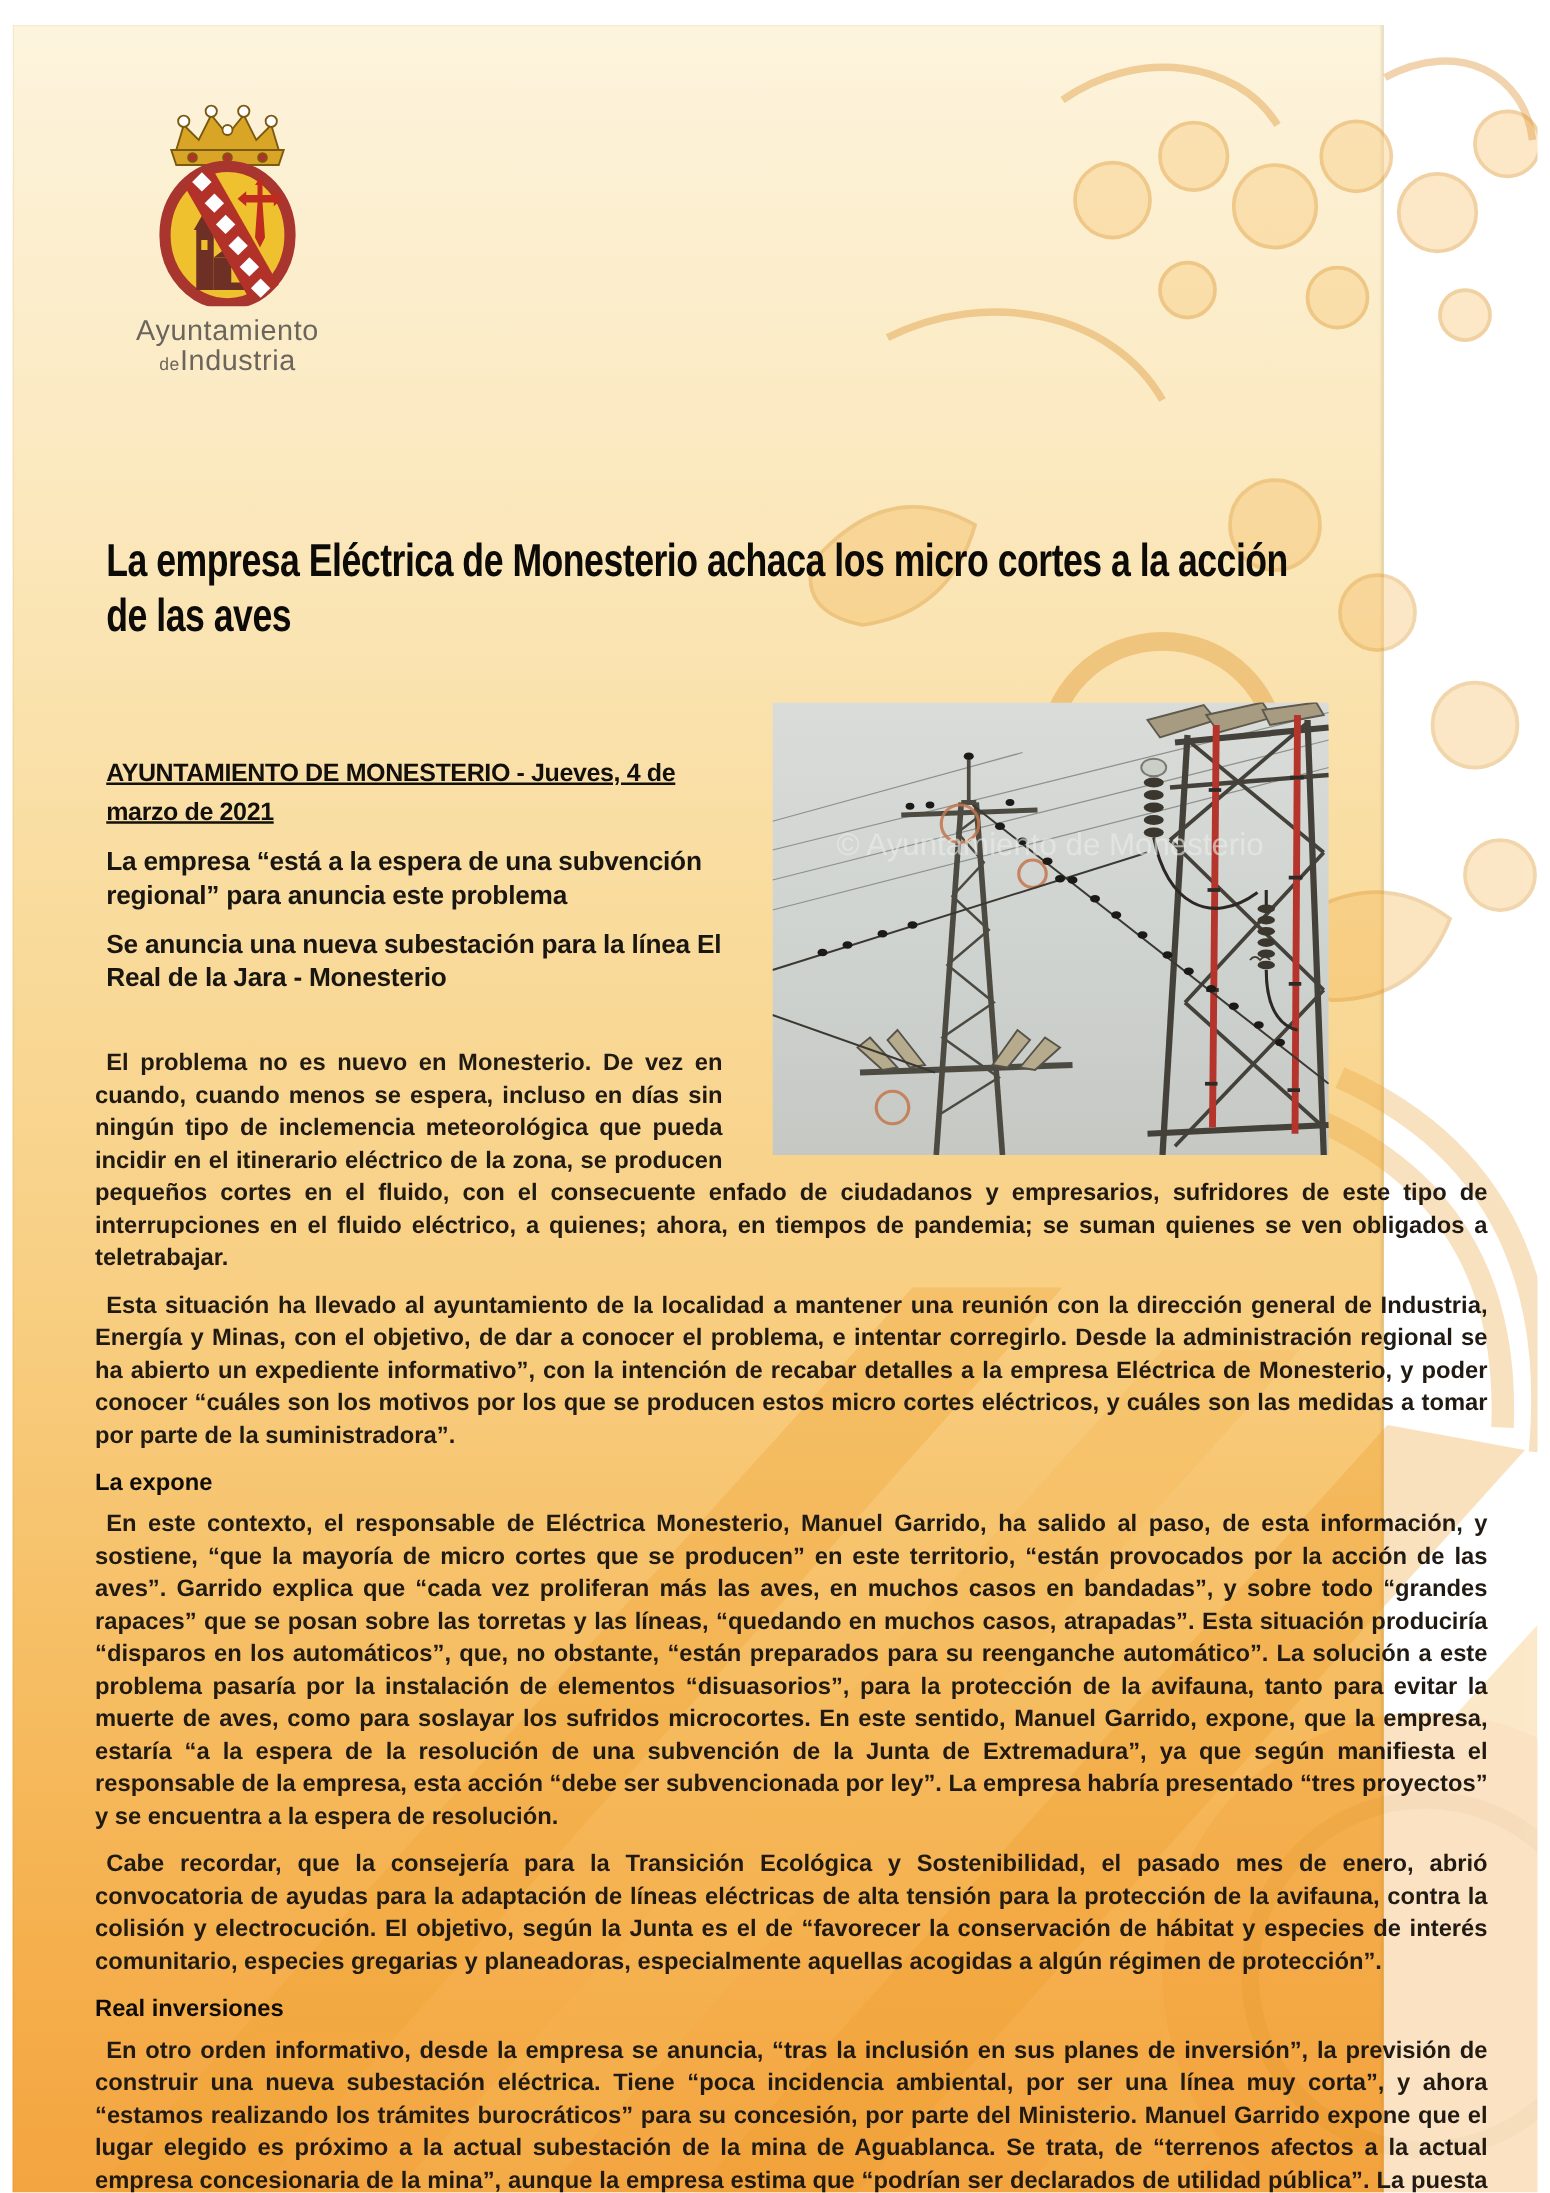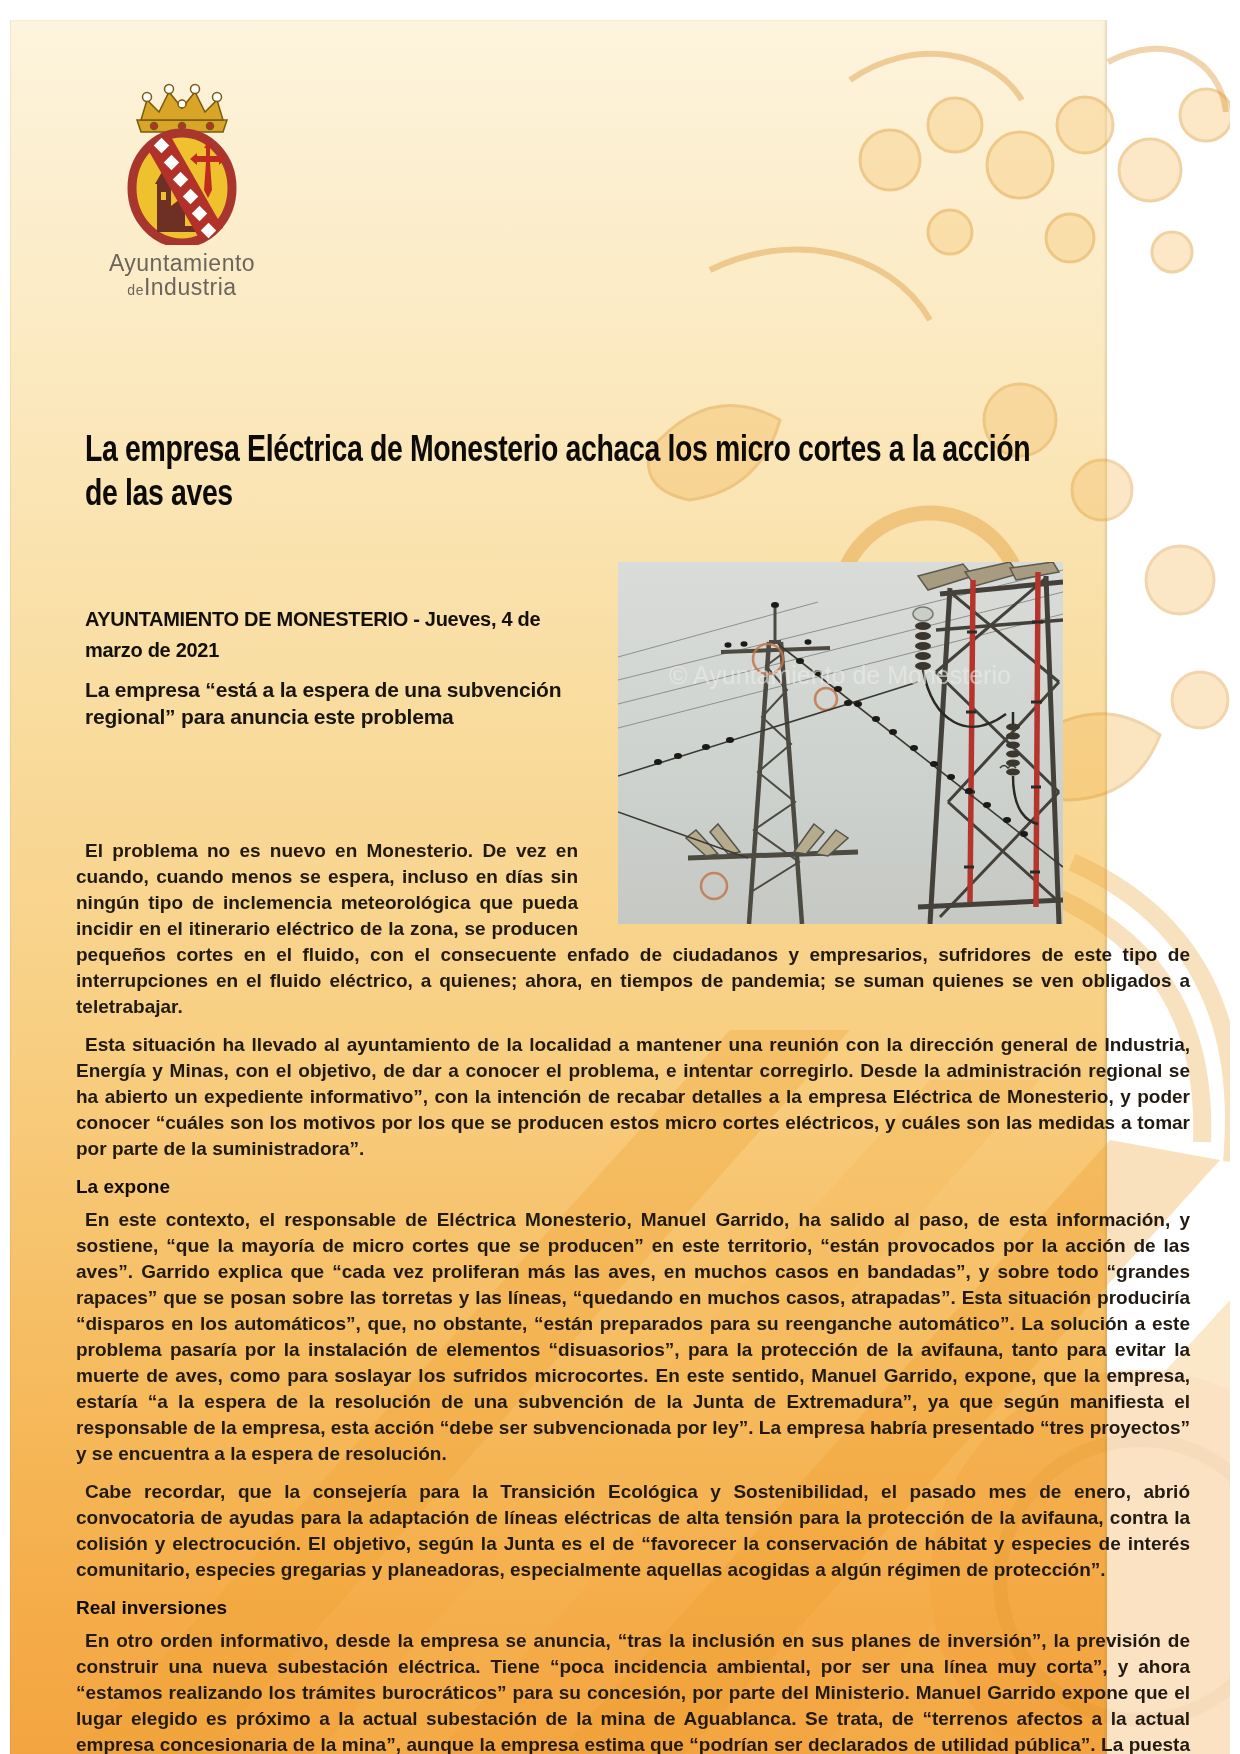--- a/index.html
+++ b/index.html
@@ -11,21 +11,21 @@
           #f8cf83 58%, #f6bd62 76%, #f5af4c 89%, var(--page-bg-bottom,#f3a440) 100%);
         box-shadow:inset -2px 0 2px rgba(120,80,20,.15), inset 1px 0 0 rgba(120,80,20,.08);}
   .wm{position:absolute;left:0;top:0;width:1220px;height:1740px;pointer-events:none;}
   .logo{position:absolute;left:82px;top:60px;width:180px;text-align:center;}
   .logo .org{margin-top:2px;color:var(--logo-text,#6b655c);font-size:23px;letter-spacing:.5px;line-height:24px;}
   .logo .org .de{font-size:14px;text-align:right;}
   .title{position:absolute;left:75px;top:382px;width:1240px;
         font-size:37px;font-weight:bold;line-height:44px;letter-spacing:-.5px;
         color:#0d0b08;transform:scaleX(.77);transform-origin:0 0;}
   .lede{position:absolute;left:75px;top:584px;width:507px;color:#13100b;}
-  .dateline{font-size:20px;font-weight:bold;
+  .dateline{font-size:20px;font-weight:bold;text-decoration:underline;
         line-height:31px;letter-spacing:-.3px;margin:0 0 10px;}
   .subhead{font-size:21px;font-weight:bold;line-height:27px;letter-spacing:-.2px;margin:0 0 12px;color:#191510;}
   .photo{position:absolute;left:608px;top:542px;width:445px;height:362px;}
   .body{position:absolute;left:66px;top:818px;width:1114px;
         font-size:19px;line-height:26px;text-align:justify;color:var(--text,#211a12);}
   .photo-spacer{float:right;width:612px;height:86px;}
   .body p{margin:0 0 12px;text-indent:9px;font-weight:bold;}
   .body h3{font-size:19px;line-height:26px;margin:4px 0 7px;color:#0f0c08;text-indent:0;}
   .endbar{position:absolute;left:225px;top:1743px;width:806px;height:6px;border-radius:3px;
         background:linear-gradient(180deg,#aaa091,#7e7668);opacity:.9;}
@@ -123,20 +123,21 @@
         <div>Ayuntamiento</div>
         <div><span class="de">de</span><span>Industria</span></div>
       </div>
     </div>
 
     <h1 class="title">La empresa Eléctrica de Monesterio achaca los micro cortes a la acción de las aves</h1>
 
     <div class="lede">
       <p class="dateline">AYUNTAMIENTO DE MONESTERIO -  Jueves, 4 de marzo de 2021</p>
       <p class="subhead">La empresa “está a la espera de una subvención regional” para anuncia este problema</p>
+      <p class="subhead">Se anuncia una nueva subestación para la línea El Real de la Jara - Monesterio</p>
     </div>
 
     <svg class="photo" viewBox="0 0 445 362">
       <defs>
         <linearGradient id="sky" x1="0" y1="0" x2="0" y2="1">
           <stop offset="0" stop-color="#d9dcd8"></stop>
             <stop offset=".55" stop-color="#cfd3d0"></stop>
             <stop offset="1" stop-color="#c5c8c3"></stop>
         </linearGradient>
       </defs>

